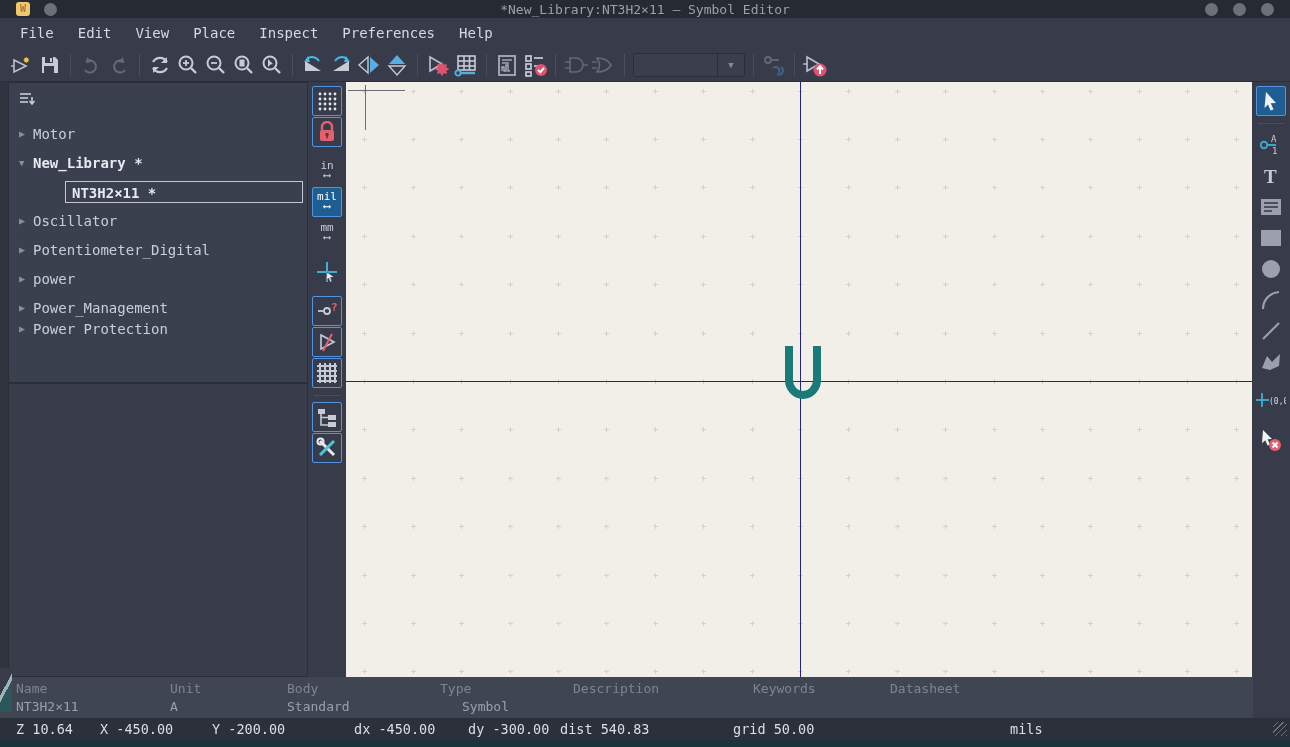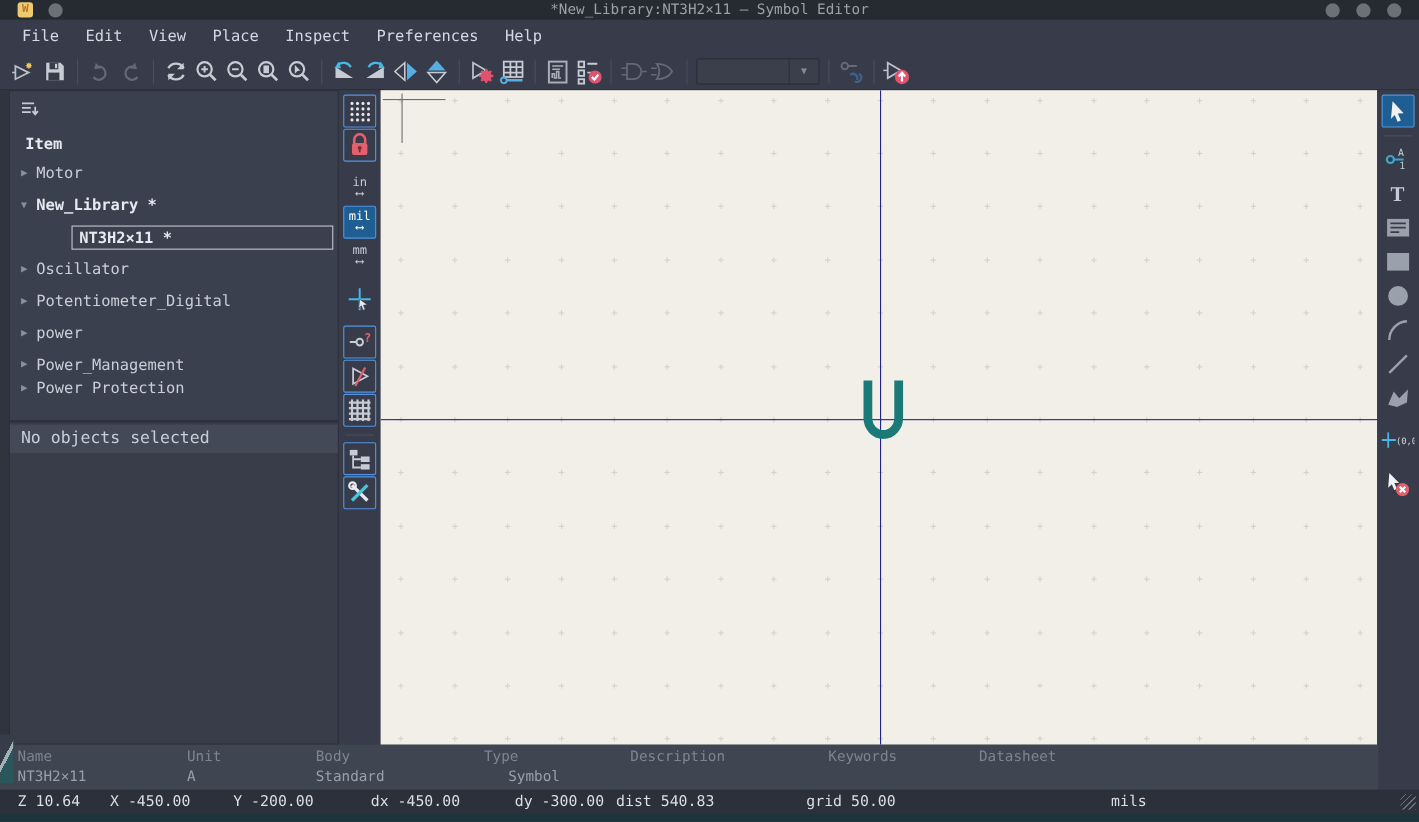--- a/index.html
+++ b/index.html
@@ -302,21 +302,20 @@
             <g stroke="#C7CBD4" stroke-width="1.6">
               <line x1="2" y1="3" x2="13" y2="3"></line>
               <line x1="2" y1="7" x2="10" y2="7"></line>
               <line x1="2" y1="11" x2="10" y2="11"></line>
             </g>
             <path d="M14 6 v6 M11.5 10 L14 13 L16.5 10" fill="none" stroke="#C7CBD4" stroke-width="1.6"></path>
           </svg>
       </div>
     </div>
     <div class="tree">
-      <div class="tree-header">Item</div>
       <div class="tree-row">
         <span class="tree-arrow">▶</span>
         <span class="tree-label">Motor</span>
       </div>
       <div class="tree-row bold">
         <span class="tree-arrow" style="font-size:9px">▼</span>
         <span class="tree-label">New_Library *</span>
       </div>
       <div class="tree-row">
         <span class="tree-child">NT3H2×11 *</span>
@@ -338,21 +337,20 @@
         <span class="tree-label">Power_Management</span>
       </div>
       <div class="tree-row clipped">
         <span class="tree-arrow">▶</span>
         <span class="tree-label">Power_Protection</span>
       </div>
     </div>
   </div>
 
   <div class="props-panel">
-    <div class="props-msg">No objects selected</div>
   </div>
 
   <div class="ltb">
     <div class="sq-btn on">
       <svg width="20" height="20">
           <g fill="#E4E7EC">
             <circle cx="3" cy="3" r="1.4"></circle>
             <circle cx="8" cy="3" r="1.4"></circle>
             <circle cx="13" cy="3" r="1.4"></circle>
             <circle cx="18" cy="3" r="1.4"></circle>
@@ -796,21 +794,21 @@
     <span class="ib-lbl" style="left:753px">Keywords</span>
     <span class="ib-val" style="left:753px"></span>
     <span class="ib-lbl" style="left:890px">Datasheet</span>
     <span class="ib-val" style="left:890px"></span>
   </div>
 
   <div class="statusbar">
     <span class="sb-item" style="left:16px">Z 10.64</span>
     <span class="sb-item" style="left:100px">X -450.00</span>
     <span class="sb-item" style="left:212px">Y -200.00</span>
-    <span class="sb-item" style="left:337px">dx -450.00</span>
+    <span class="sb-item" style="left:354px">dx -450.00</span>
     <span class="sb-item" style="left:468px">dy -300.00</span>
     <span class="sb-item" style="left:560px">dist 540.83</span>
     <span class="sb-item" style="left:733px">grid 50.00</span>
     <span class="sb-item" style="left:1010px">mils</span>
     <div class="grip"></div>
   </div>
   <div class="bottom-strip"></div>
 
 </div>
 

